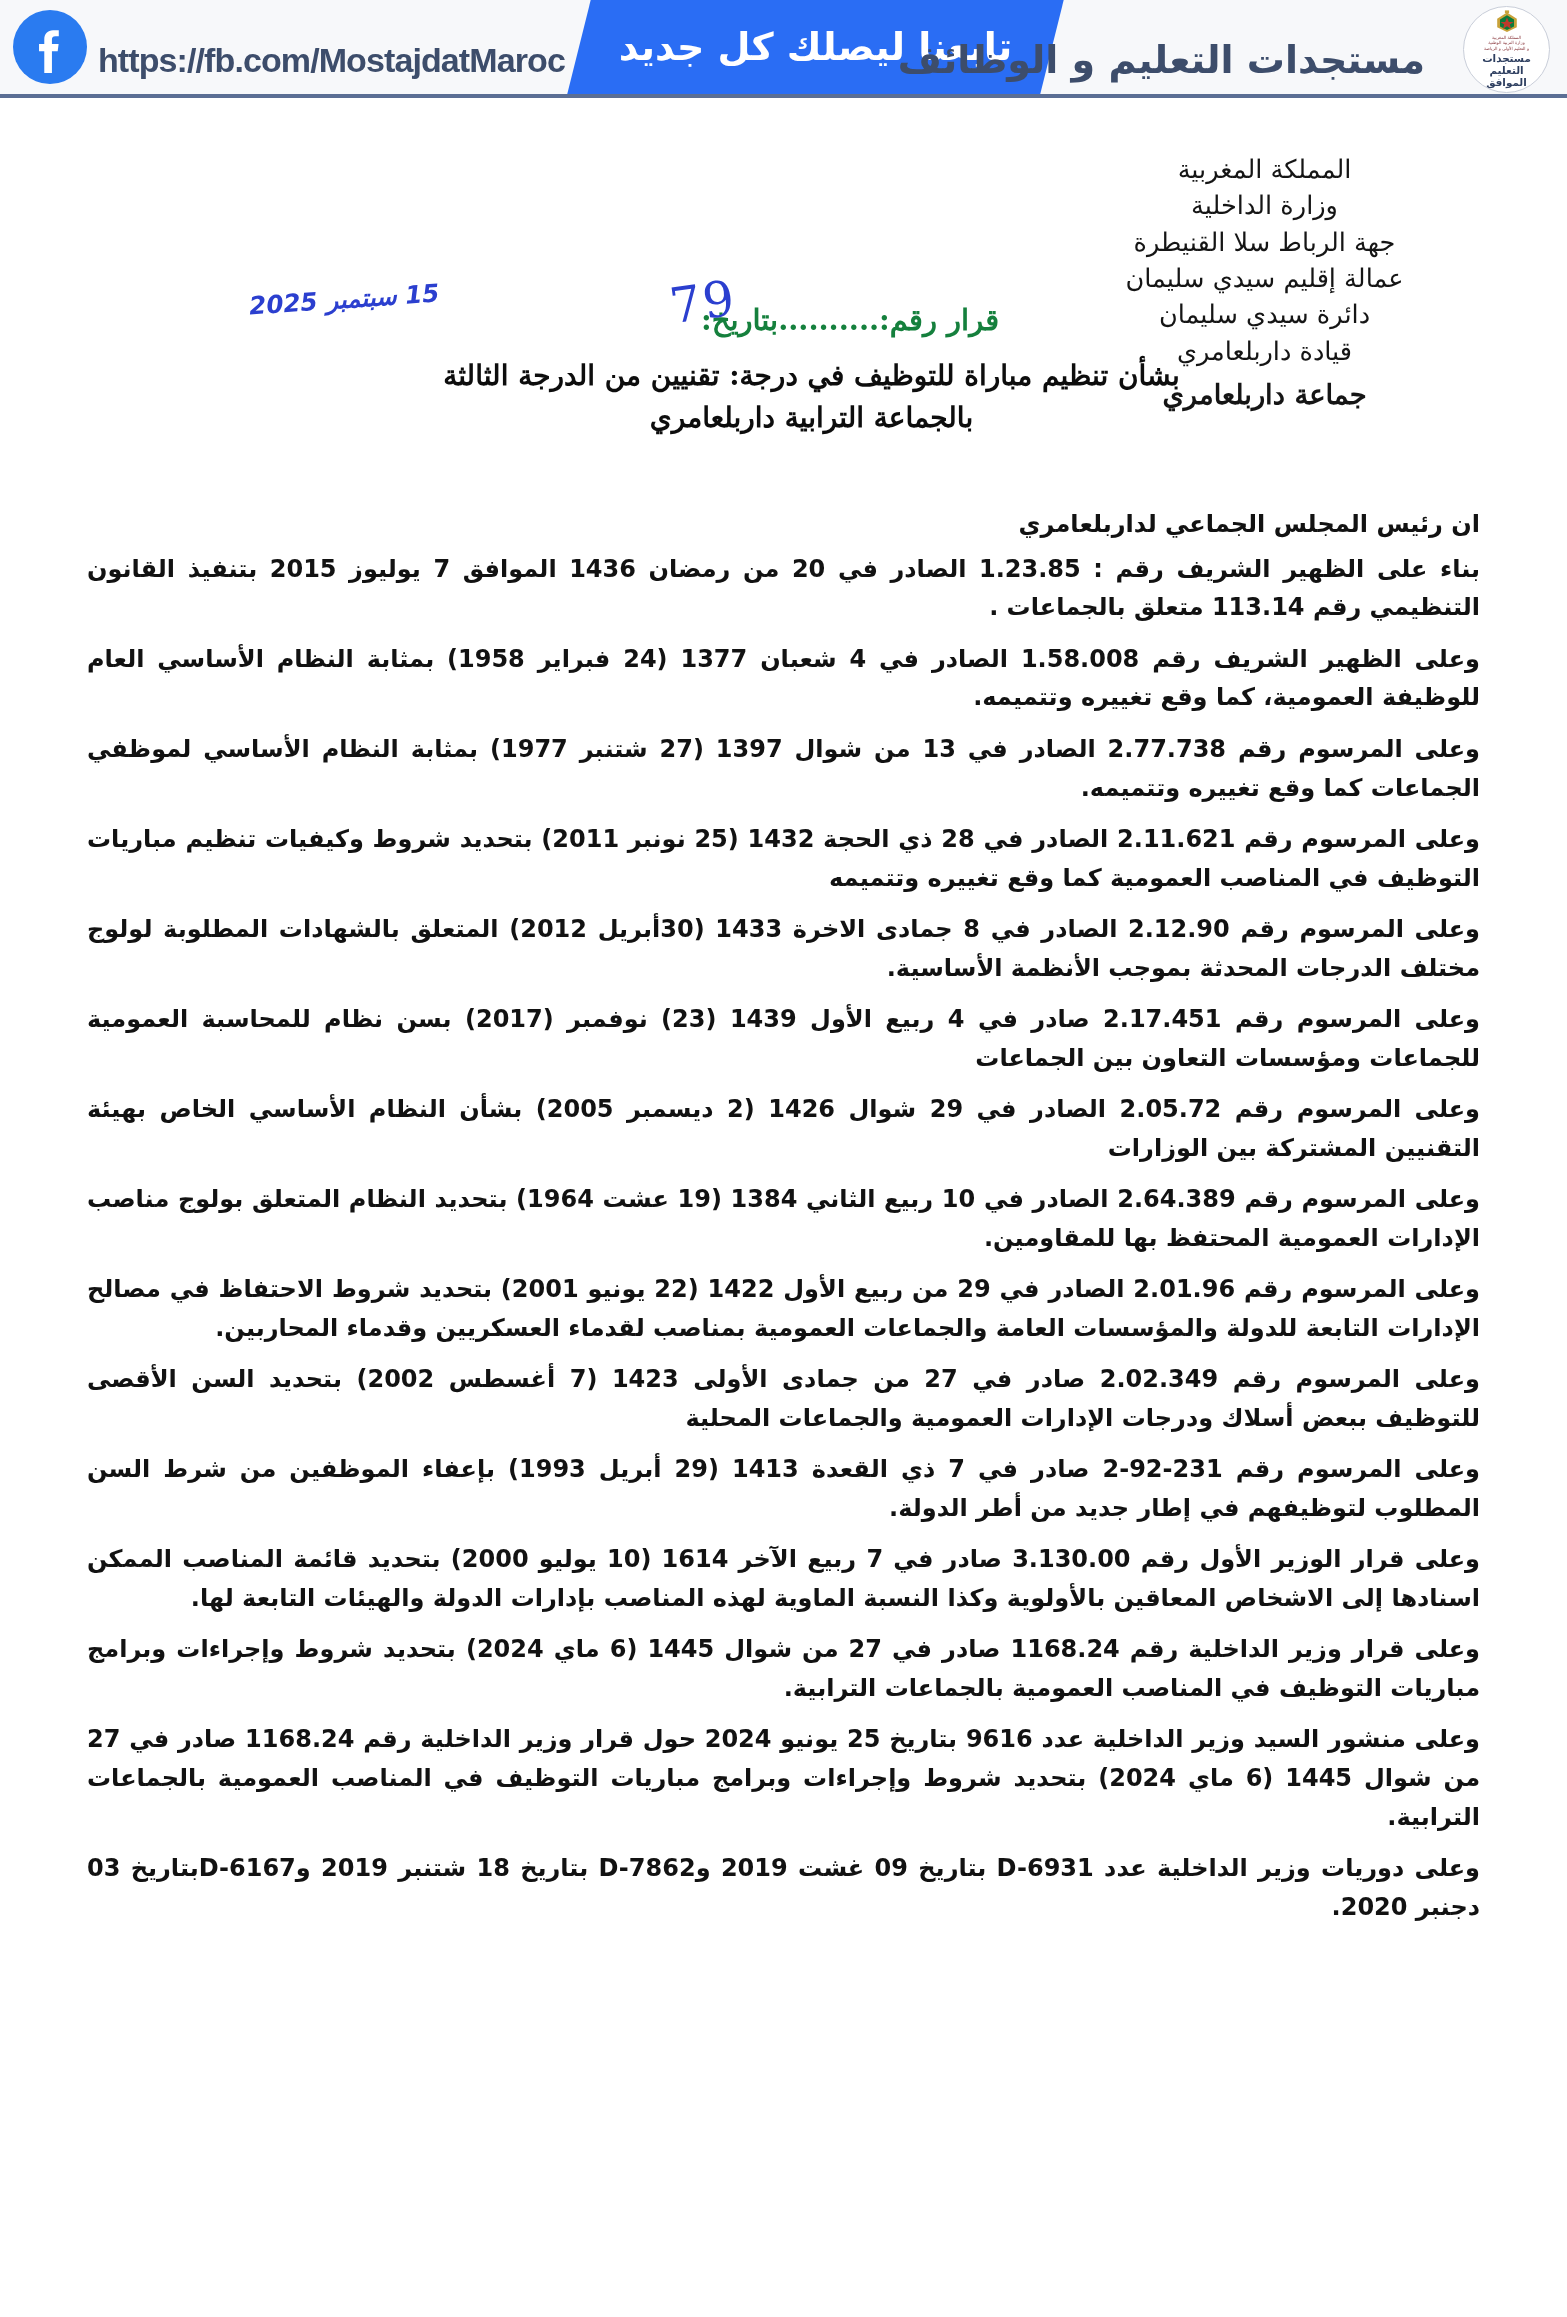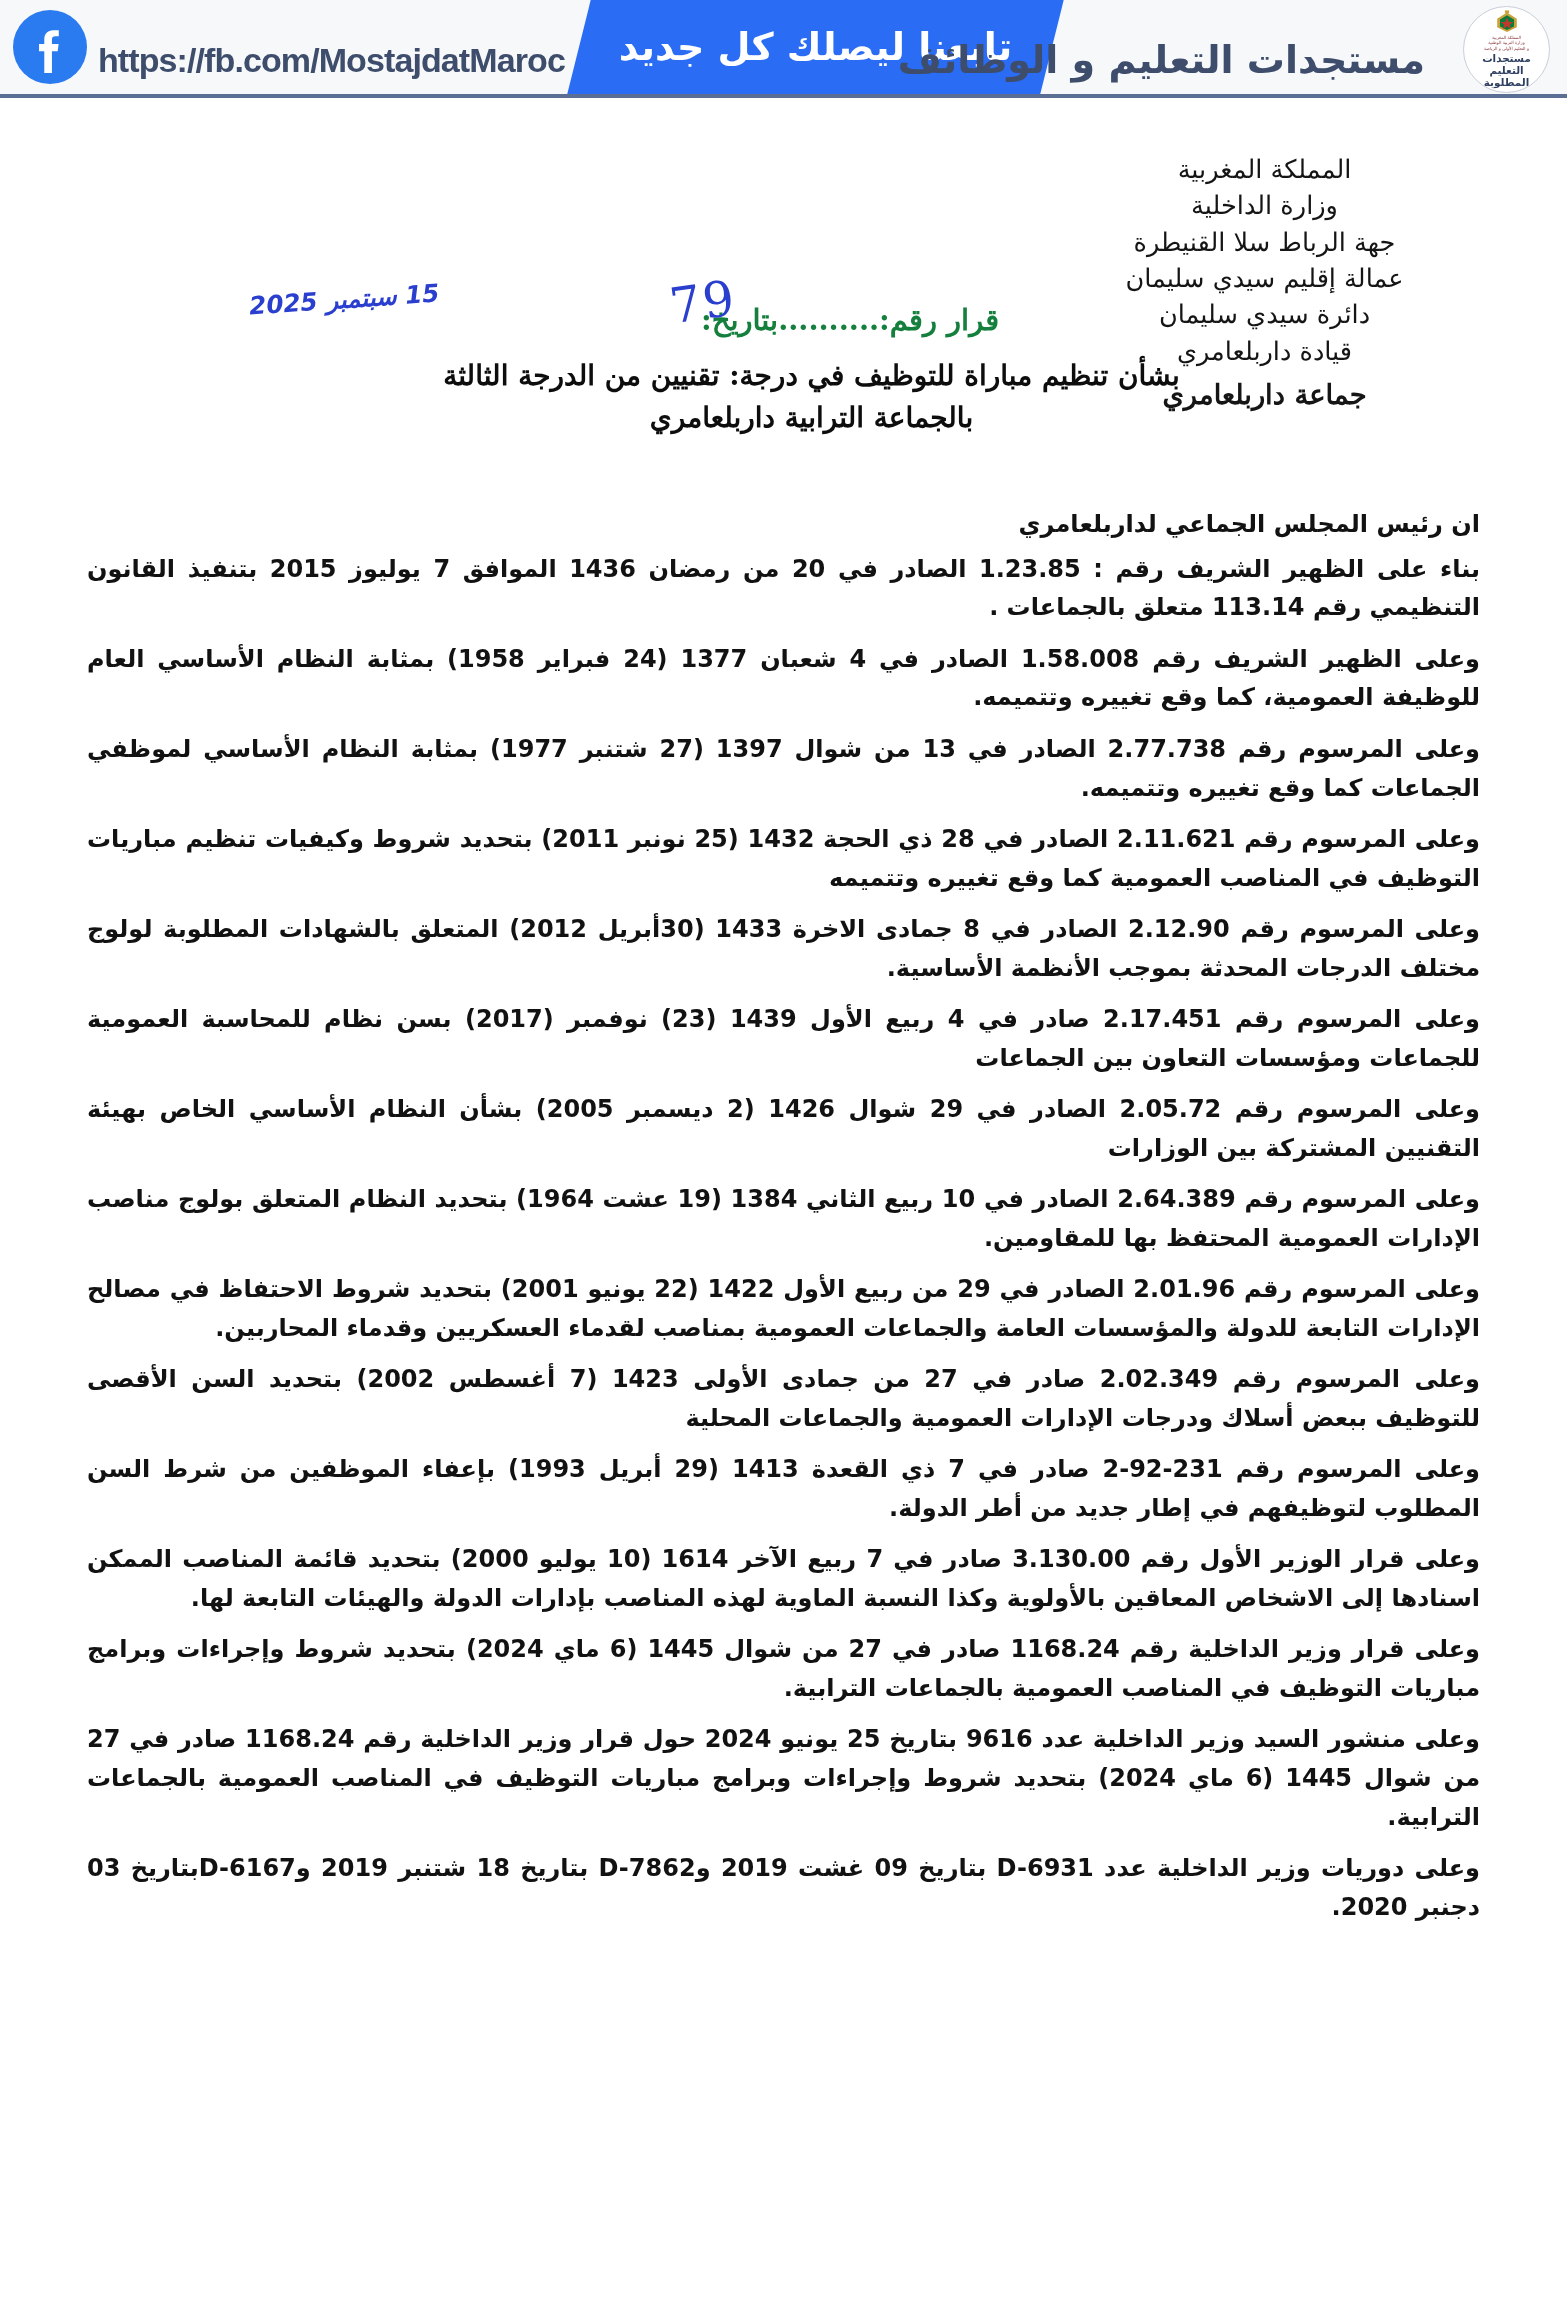--- a/index.html
+++ b/index.html
@@ -252,21 +252,21 @@
     <svg class="logo-emblem" viewBox="0 0 40 34" aria-hidden="true">
       <path fill="#c8a23a" d="M6 12 L20 3 L34 12 L34 24 L20 31 L6 24 Z"></path>
       <path fill="#0b7a3b" d="M10 13 L20 7 L30 13 L30 23 L20 28 L10 23 Z"></path>
       <path fill="#c0392b" d="M20 10 L22.6 16.4 L29.4 16.4 L23.9 20.3 L26 26.6 L20 22.8 L14 26.6 L16.1 20.3 L10.6 16.4 L17.4 16.4 Z"></path>
       <rect x="17" y="0" width="6" height="4" fill="#c8a23a"></rect>
     </svg>
     <div class="logo-micro">
       المملكة المغربية<br>وزارة التربية الوطنية<br>و التعليم الأولي و الرياضة
     </div>
     <div class="logo-line">مستجدات التعليم</div>
-    <div class="logo-line">المطلوبة</div>
+    <div class="logo-line">الموافق</div>
   </div>
 
   <div class="banner-underline"></div>
 </div>
 
 <div class="page">
 
   <div class="admin-block">
     <div class="ln">المملكة المغربية</div>
     <div class="ln">وزارة الداخلية</div>

